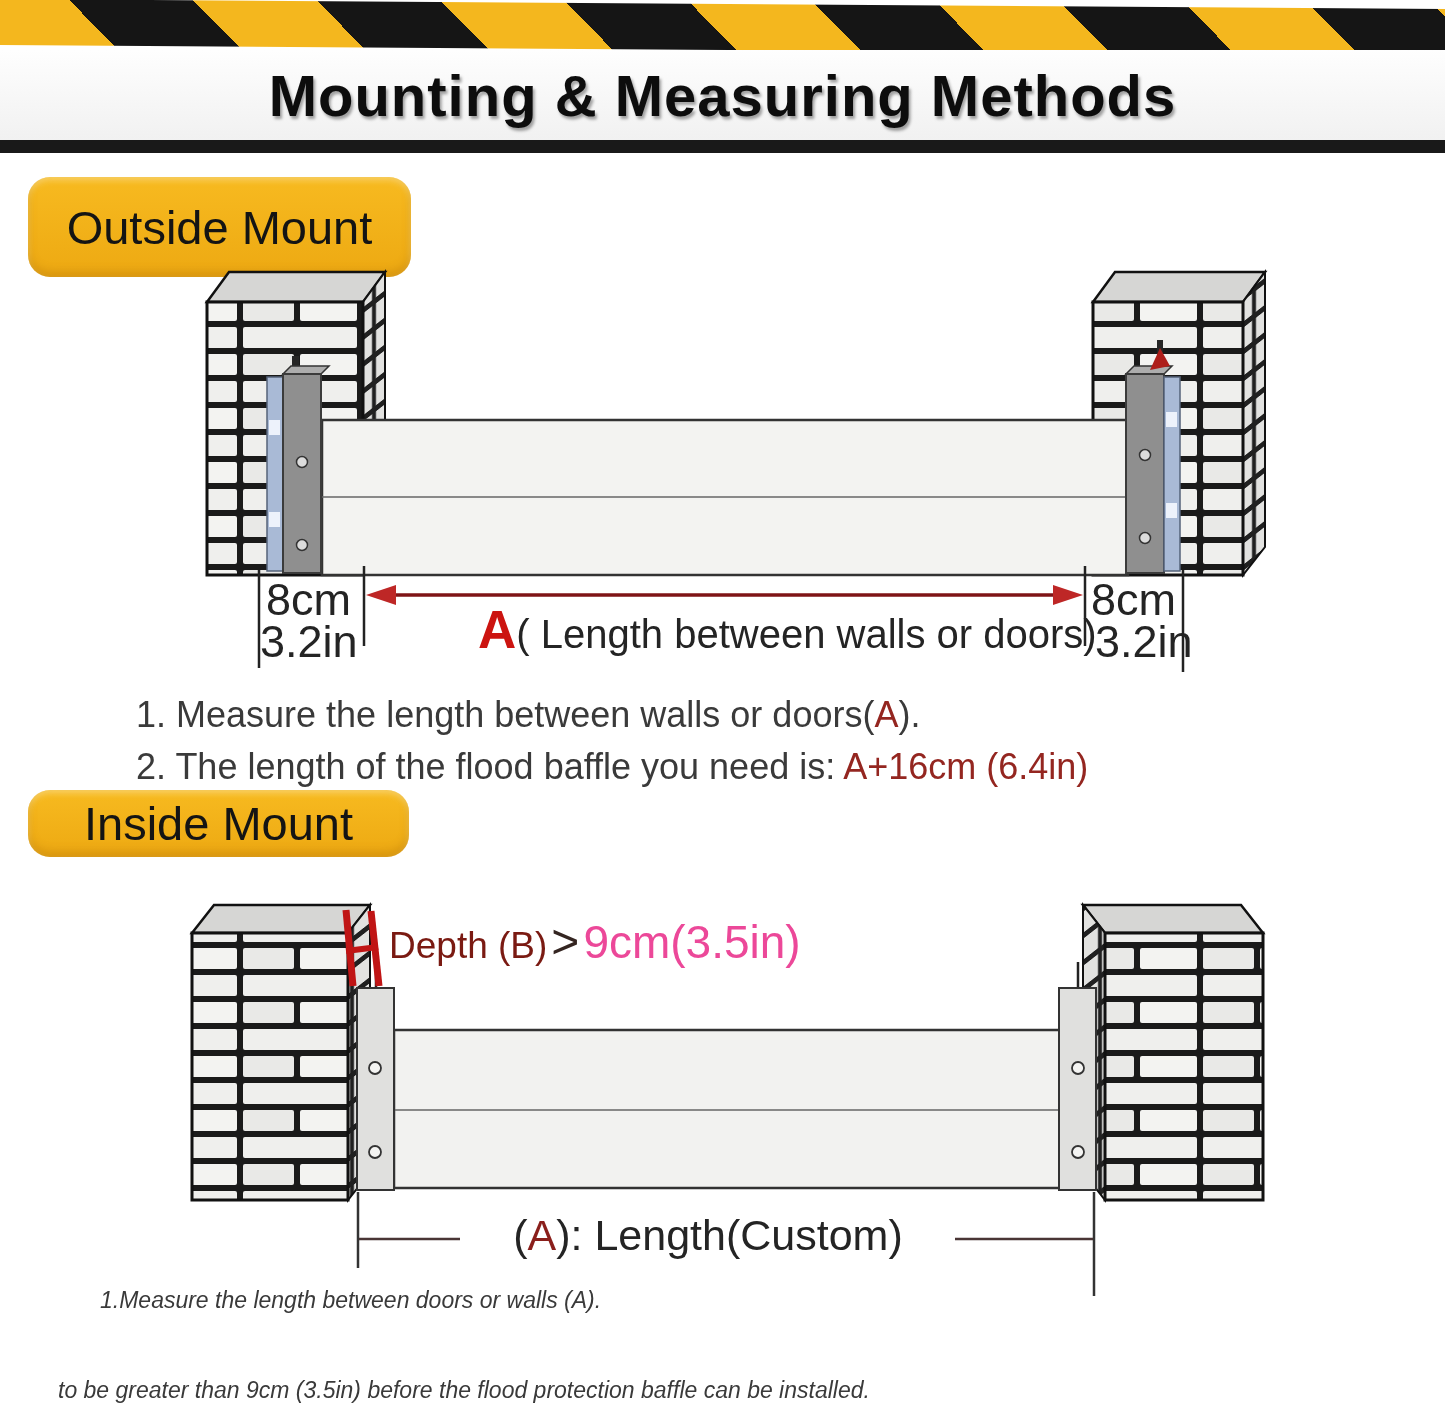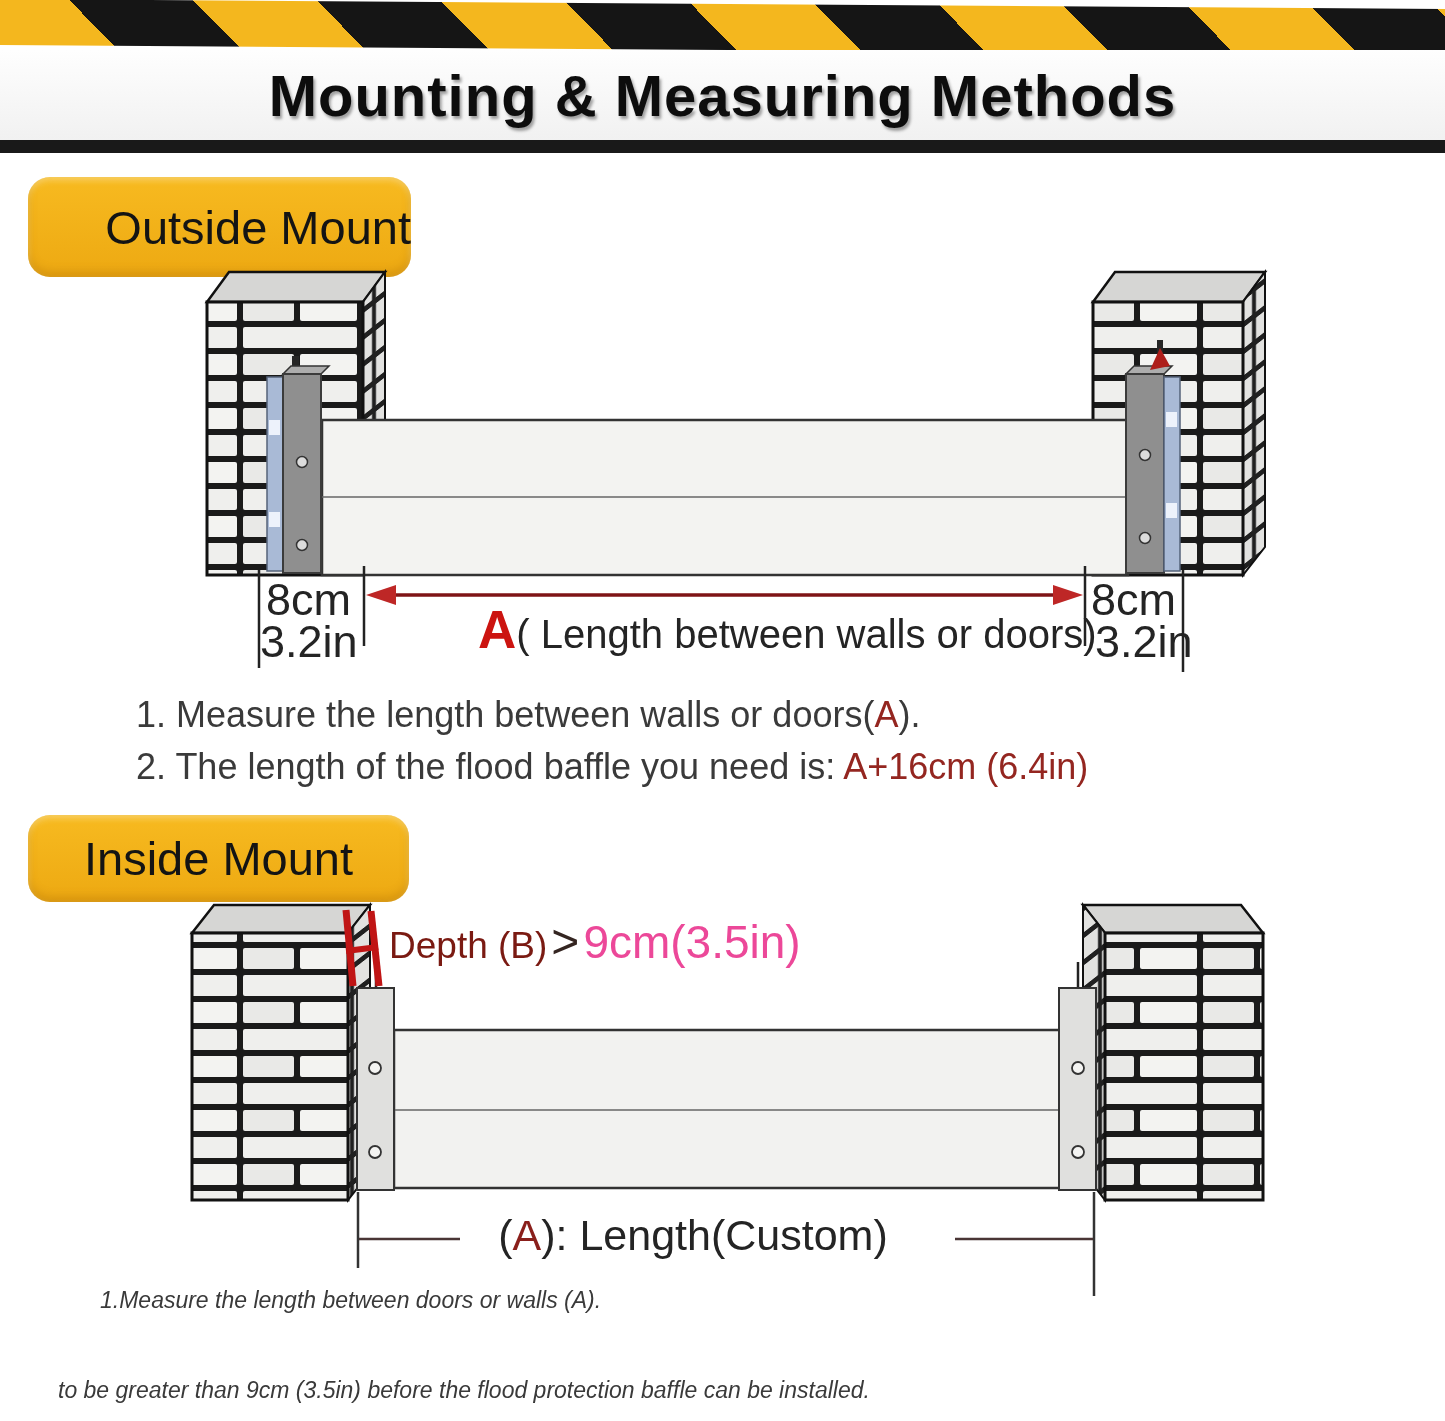--- a/index.html
+++ b/index.html
@@ -11,36 +11,36 @@
           transform:rotate(0.4deg);}
   .titleband{position:absolute;left:0;top:50px;width:100%;height:90px;
              background:linear-gradient(180deg,#FEFEFE,#F1F1F1);}
   .title{width:100%;text-align:center;line-height:92px;font-weight:bold;font-size:58px;
          color:#0d0d0d;text-shadow:2px 3px 3px rgba(0,0,0,0.35);letter-spacing:1px;}
   .blackbar{position:absolute;left:0;top:140px;width:100%;height:13px;background:#191919;}
   
   .badge{position:absolute;border-radius:22px;display:flex;align-items:center;justify-content:center;
          background:linear-gradient(180deg,#F7BA20,#EDA912);color:#141414;font-size:47px;
          box-shadow:inset 0 -5px 10px rgba(150,90,0,.28), inset 0 3px 6px rgba(255,235,170,.55);}
-  #badge-outside{left:28px;top:177px;width:383px;height:100px;justify-content:flex-end;}
-  #badge-inside{left:28px;top:815px;width:381px;height:87px;}
+  #badge-outside{left:28px;top:177px;width:383px;height:100px;}
+  #badge-inside{left:28px;top:790px;width:381px;height:67px;}
   
   svg{position:absolute;left:0;}
   #diagram-outside{top:262px;}
   #diagram-inside{top:900px;}
   
   .dim{position:absolute;font-size:45px;color:#242424;white-space:nowrap;}
   .d1label{position:absolute;left:478px;top:599px;width:580px;white-space:nowrap;}
   .d1label .bigA{font-size:53px;font-weight:bold;color:#CC1410;}
   .d1label .rest{font-size:40px;color:#242424;}
   .depthlabel{position:absolute;left:389px;top:914px;display:inline-flex;align-items:baseline;white-space:nowrap;}
   .depthlabel .p1{font-size:37px;color:#7A1A12;}
   .depthlabel .gt{font-size:48px;color:#342521;padding:0 4px;}
   .depthlabel .p2{font-size:46px;color:#ec4899;}
-  .d2label{position:absolute;left:447px;top:1211px;width:492px;text-align:center;font-size:43px;color:#242424;white-space:nowrap;}
+  .d2label{position:absolute;left:462px;top:1211px;width:492px;text-align:center;font-size:43px;color:#242424;white-space:nowrap;}
   .d2label .redA{color:#8A1F1B;}
   
   .step{position:absolute;font-size:36px;color:#3a3a3a;white-space:nowrap;}
   .step .step-red{color:#942620;}
   .s2{font-size:23px;font-style:italic;}
 </style>
 </head>
 <body>
 
 <div class="page">

